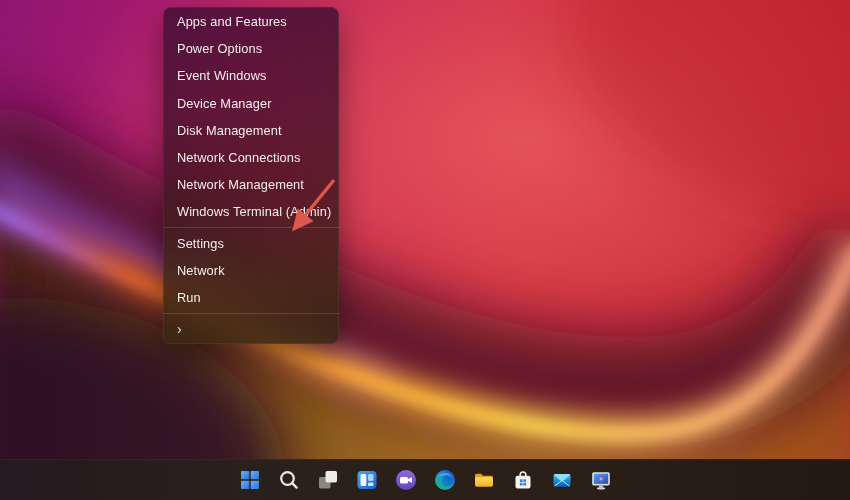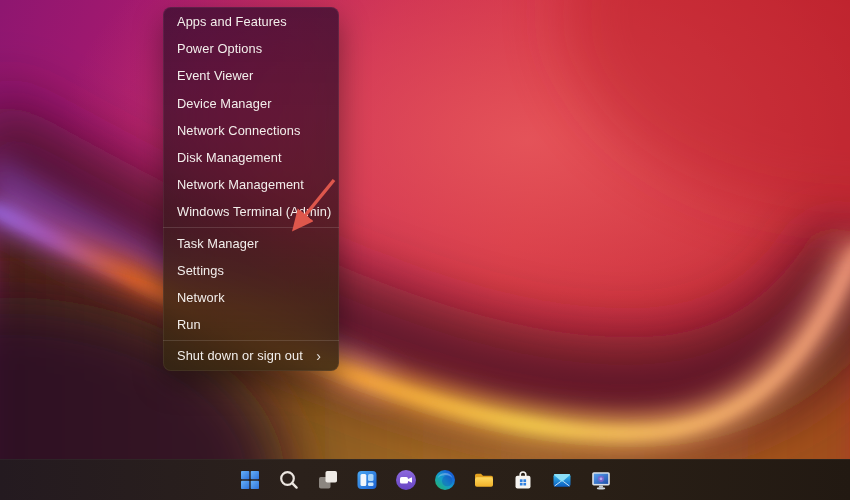--- a/index.html
+++ b/index.html
@@ -106,34 +106,32 @@
     <path d="M-10,208 C 260,346 470,441 645,433 C 768,427 822,332 858,245" fill="none" stroke="url(#wpArc)" stroke-width="9" opacity="0.95" filter="url(#wb6)"></path>
 
     <ellipse cx="6" cy="482" rx="280" ry="185" fill="#2c0a26" opacity="0.85" filter="url(#wb30)"></ellipse>
 
     <ellipse cx="862" cy="14" rx="300" ry="200" fill="#b81e28" opacity="0.45" filter="url(#wb30)"></ellipse>
   </svg>
 
   <div class="menu" role="menu">
     <div class="mi">Apps and Features</div>
     <div class="mi">Power Options</div>
-    <div class="mi">Event Viewer</div>
+    <div class="mi">Event Windows</div>
     <div class="mi">Device Manager</div>
+    <div class="mi">Disk Management</div>
     <div class="mi">Network Connections</div>
-    <div class="mi">Disk Management</div>
     <div class="mi">Network Management</div>
     <div class="mi">Windows Terminal (Admin)</div>
     <div class="msep"></div>
-    <div class="mi">Task Manager</div>
     <div class="mi">Settings</div>
     <div class="mi">Network</div>
     <div class="mi">Run</div>
     <div class="msep"></div>
     <div class="mi submenu">
-      <span>Shut down or sign out</span>
       <span class="chev">›</span>
     </div>
   </div>
 
   <svg class="arrow-svg" width="850" height="500" viewBox="0 0 850 500" aria-hidden="true">
     <defs>
       <marker id="ah" markerWidth="8" markerHeight="8" refX="2.2" refY="3" orient="auto">
         <path d="M0,0 L6.4,3 L0,6 Z" fill="#de574c"></path>
       </marker>
     </defs>

